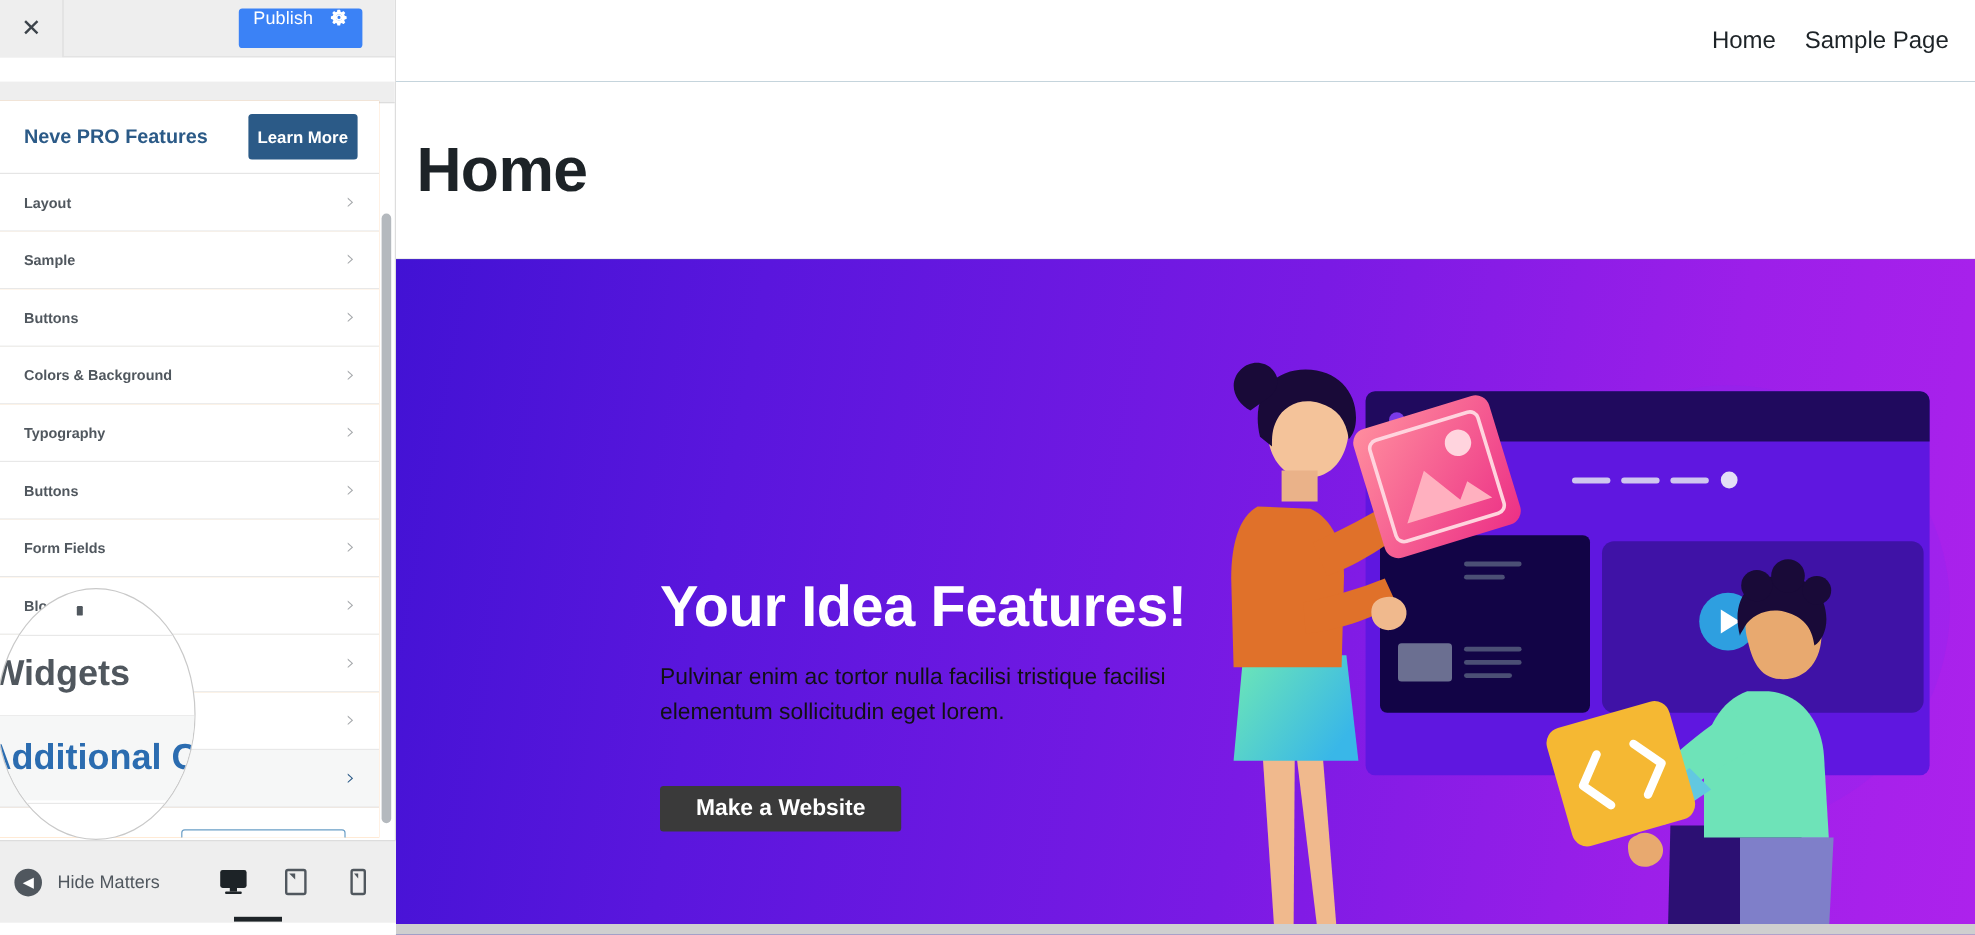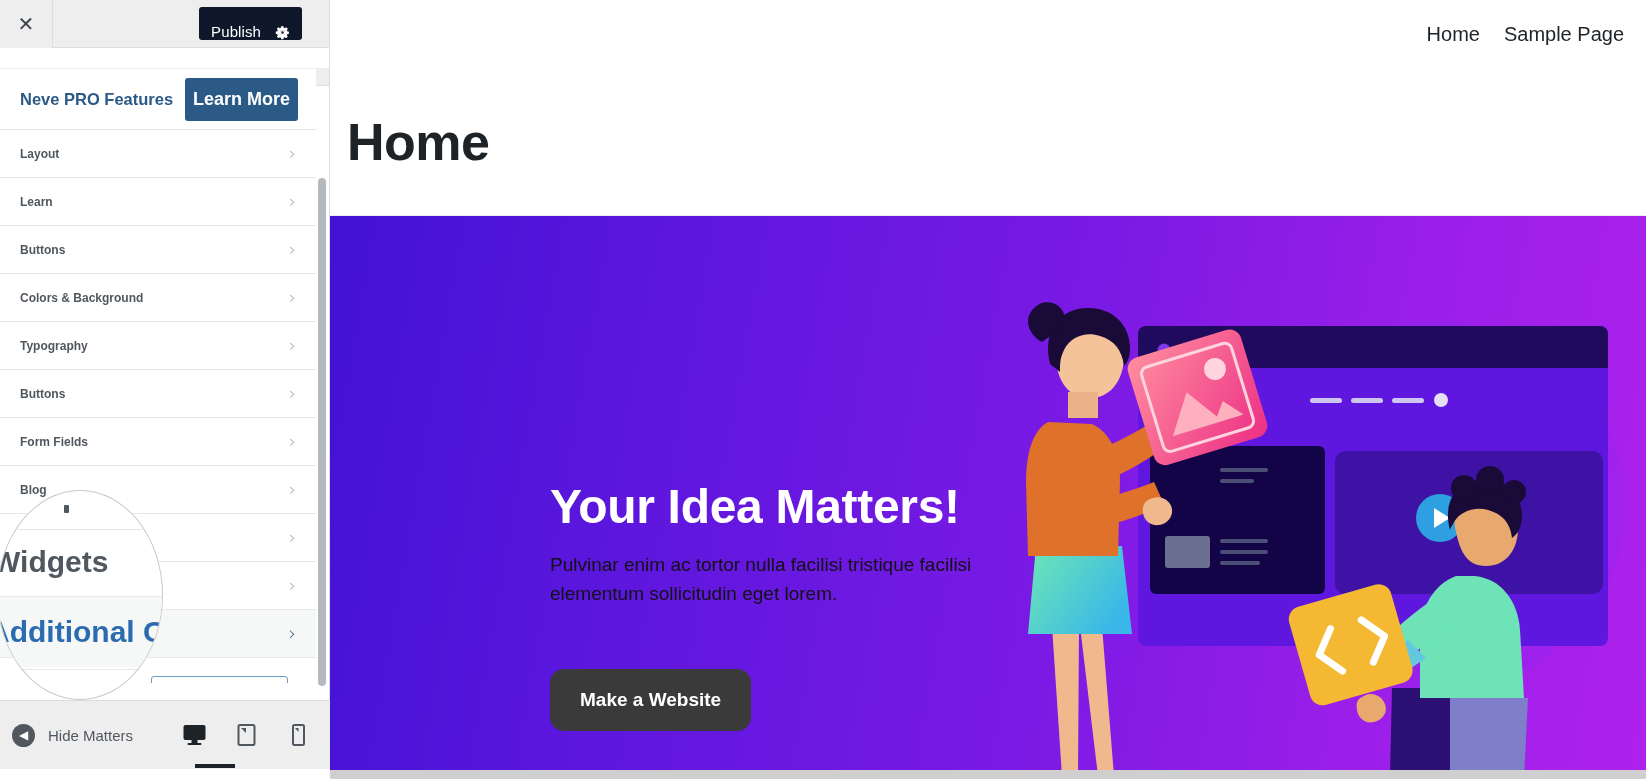--- a/index.html
+++ b/index.html
@@ -31,26 +31,26 @@
     width: 53px; height: 48px;
     display: flex; align-items: center; justify-content: center;
     background: #eeeeee;
     border-right: 1px solid #dddddd;
     cursor: pointer;
   }
   .close-x { font-size: 20px; color: #3c434a; font-weight: 400; line-height: 1; }
   .header-spacer { flex: 1; }
   .publish-btn {
     margin-right: 28px;
-    background: #0f172a;
+    background: #3b82f6;
     color: #fff;
     border: none;
     border-radius: 3px;
     height: 33px;
-    display: flex; align-items: flex-end;
+    display: flex; align-items: flex-start;
     padding: 0 12px;
     cursor: pointer;
     font-size: 15px;
   }
   .publish-label { font-size: 15px; color: #fff; letter-spacing: .1px; }
   .gear-icon { margin-left: 14px; display: inline-flex; }
 
   .cust-blankrow {
     position: absolute; left: 0; top: 48px;
     width: 329px; height: 20px;
@@ -58,41 +58,41 @@
     border-bottom: 1px solid #ffffff;
   }
   .cust-graystrip {
     position: absolute; left: 0; top: 68px;
     width: 329px; height: 18px;
     background: #eeeeee;
     border-bottom: 1px solid #dddddd;
   }
 
   .panel-scroll {
-    position: absolute; left: 0; top: 69px;
+    position: absolute; left: 0; top: 84px;
     width: 316px; height: 614px;
     background: #fdba74;
     overflow: hidden;
   }
 
   .pro-row {
     display: flex; align-items: center; justify-content: space-between;
     height: 61px;
     padding: 0 18px 0 20px;
     border-bottom: 1px solid #e5e5e5;
     background: #fff;
   }
   .pro-label {
     color: #2b5a87; font-size: 16.5px; font-weight: bold;
   }
   .learn-more {
     background: #2b5a87; color: #fff; border: none;
     border-radius: 3px;
     padding: 11px 8px;
-    font-size: 18px; font-weight: bold;
+    font-size: 14px; font-weight: bold;
     cursor: pointer;
   }
 
   .menu-item {
     position: relative;
     display: flex; align-items: center; justify-content: space-between;
     height: 48px;
     padding: 0 20px 0 20px;
     border-bottom: 1px solid #e8e8e8;
     background: #fff;
@@ -238,25 +238,25 @@
   }
   .hero-title {
     font-size: 48px; font-weight: bold; color: #ffffff;
     line-height: 1.1; letter-spacing: -.3px;
   }
   .hero-sub {
     margin-top: 16px;
     font-size: 19px; line-height: 1.55; color: #111114;
   }
   .hero-cta {
-    margin-top: 60px;
+    margin-top: 46px;
     display: inline-block;
     background: #3a3a3a; color: #fff;
-    border: none; border-radius: 14px;
-    padding: 20px 30px;
+    border: none; border-radius: 3px;
+    padding: 8px 30px;
     font-size: 19px; font-weight: bold;
     cursor: pointer;
   }
   .hero-art {
     position: absolute; left: 690px; top: 30px;
     width: 640px; height: 540px;
   }
   .bottom-scroll {
     position: absolute; left: 330px; top: 770px;
     width: 1316px; height: 9px;
@@ -276,21 +276,21 @@
       <a class="nav-link">Sample Page</a>
     </div>
 
     <div class="page-title-wrap">
       <h1 class="page-title">Home</h1>
     </div>
 
     <div class="hero">
 
       <div class="hero-copy">
-        <div class="hero-title">Your Idea Matters!</div>
+        <div class="hero-title">Your Idea Features!</div>
         <div class="hero-sub">Pulvinar enim ac tortor nulla facilisi tristique facilisi elementum sollicitudin eget lorem.</div>
         <button class="hero-cta">Make a Website</button>
       </div>
 
       <div class="hero-art">
         <svg width="640" height="540" viewBox="0 0 640 540" xmlns="http://www.w3.org/2000/svg">
 
           <circle cx="420" cy="260" r="185" fill="#8a28ee" opacity="0.26"></circle>
 
           <rect x="118" y="80" width="470" height="320" rx="8" fill="#5f17e0"></rect>
@@ -419,21 +419,21 @@
       <div class="pro-row">
         <span class="pro-label">Neve PRO Features</span>
         <button class="learn-more">Learn More</button>
       </div>
 
       <div class="menu-item">
         <span class="menu-label">Layout</span>
         <span class="chev">›</span>
       </div>
       <div class="menu-item">
-        <span class="menu-label">Learn</span>
+        <span class="menu-label">Sample</span>
         <span class="chev">›</span>
       </div>
       <div class="menu-item">
         <span class="menu-label">Buttons</span>
         <span class="chev">›</span>
       </div>
       <div class="menu-item">
         <span class="menu-label">Colors &amp; Background</span>
         <span class="chev">›</span>
       </div>

